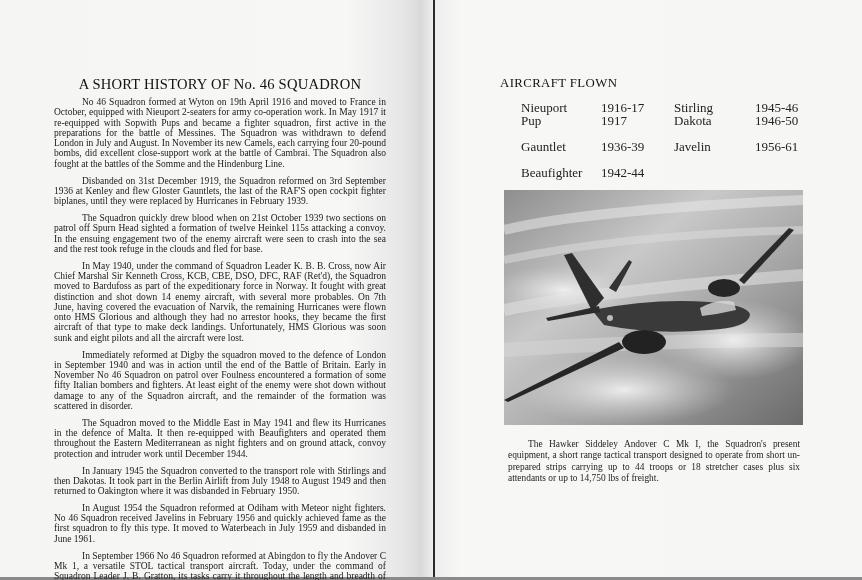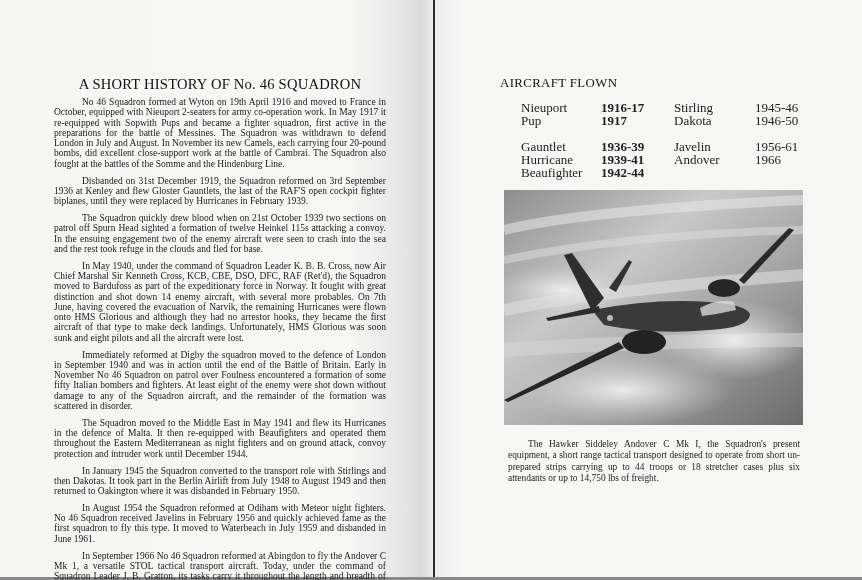--- a/index.html
+++ b/index.html
@@ -28,21 +28,21 @@
   }
 
   .aircraft { position:absolute; left:500px; top:76px; width:320px; }
   .aircraft h2 {
     margin:0 0 9px 0; text-align:left; font-weight:normal;
     font-size:12.8px; letter-spacing:0.4px; color:#111;
   }
   .ac-grid { position:relative; height:82px; }
   .ac-row { position:absolute; left:0; width:320px; height:14px; font-size:13px; color:#222; }
   .ac-row span { position:absolute; top:0; }
-  .c1 { left:21px; } .c2 { left:101px;font-weight:bold; } .c3 { left:174px; } .c4 { left:255px; }
+  .c1 { left:21px; } .c2 { left:101px; } .c3 { left:174px; } .c4 { left:255px; }
 
   .photo { position:absolute; left:504px; top:190px; width:299px; height:235px; overflow:hidden;
     background:#b9b9b9; }
   .photo svg { display:block; }
 
   .caption { position:absolute; left:504px; top:435px; width:300px;
     font-size:9.4px; line-height:11.4px; text-align:justify; color:#1e1e1e; }
   .caption p { margin:4px; text-indent:20px; }
 </style>
 </head>
@@ -79,26 +79,20 @@
       <span class="c1">Pup</span>
       <span class="c2">1917</span>
       <span class="c3">Dakota</span>
       <span class="c4">1946-50</span>
     </div>
     <div class="ac-row" style="top:39px">
       <span class="c1">Gauntlet</span>
       <span class="c2">1936-39</span>
       <span class="c3">Javelin</span>
       <span class="c4">1956-61</span>
-    </div>
-    <div class="ac-row" style="top:52px">
-      <span class="c1">Hurricane</span>
-      <span class="c2">1939-41</span>
-      <span class="c3">Andover</span>
-      <span class="c4">1966</span>
     </div>
     <div class="ac-row" style="top:65px">
       <span class="c1">Beaufighter</span>
       <span class="c2">1942-44</span>
     </div>
   </div>
 </section>
 
 <div class="photo" title="Hawker Siddeley Andover C Mk 1 in flight above clouds (black and white)">
   <svg width="299" height="235" viewBox="0 0 299 235">

